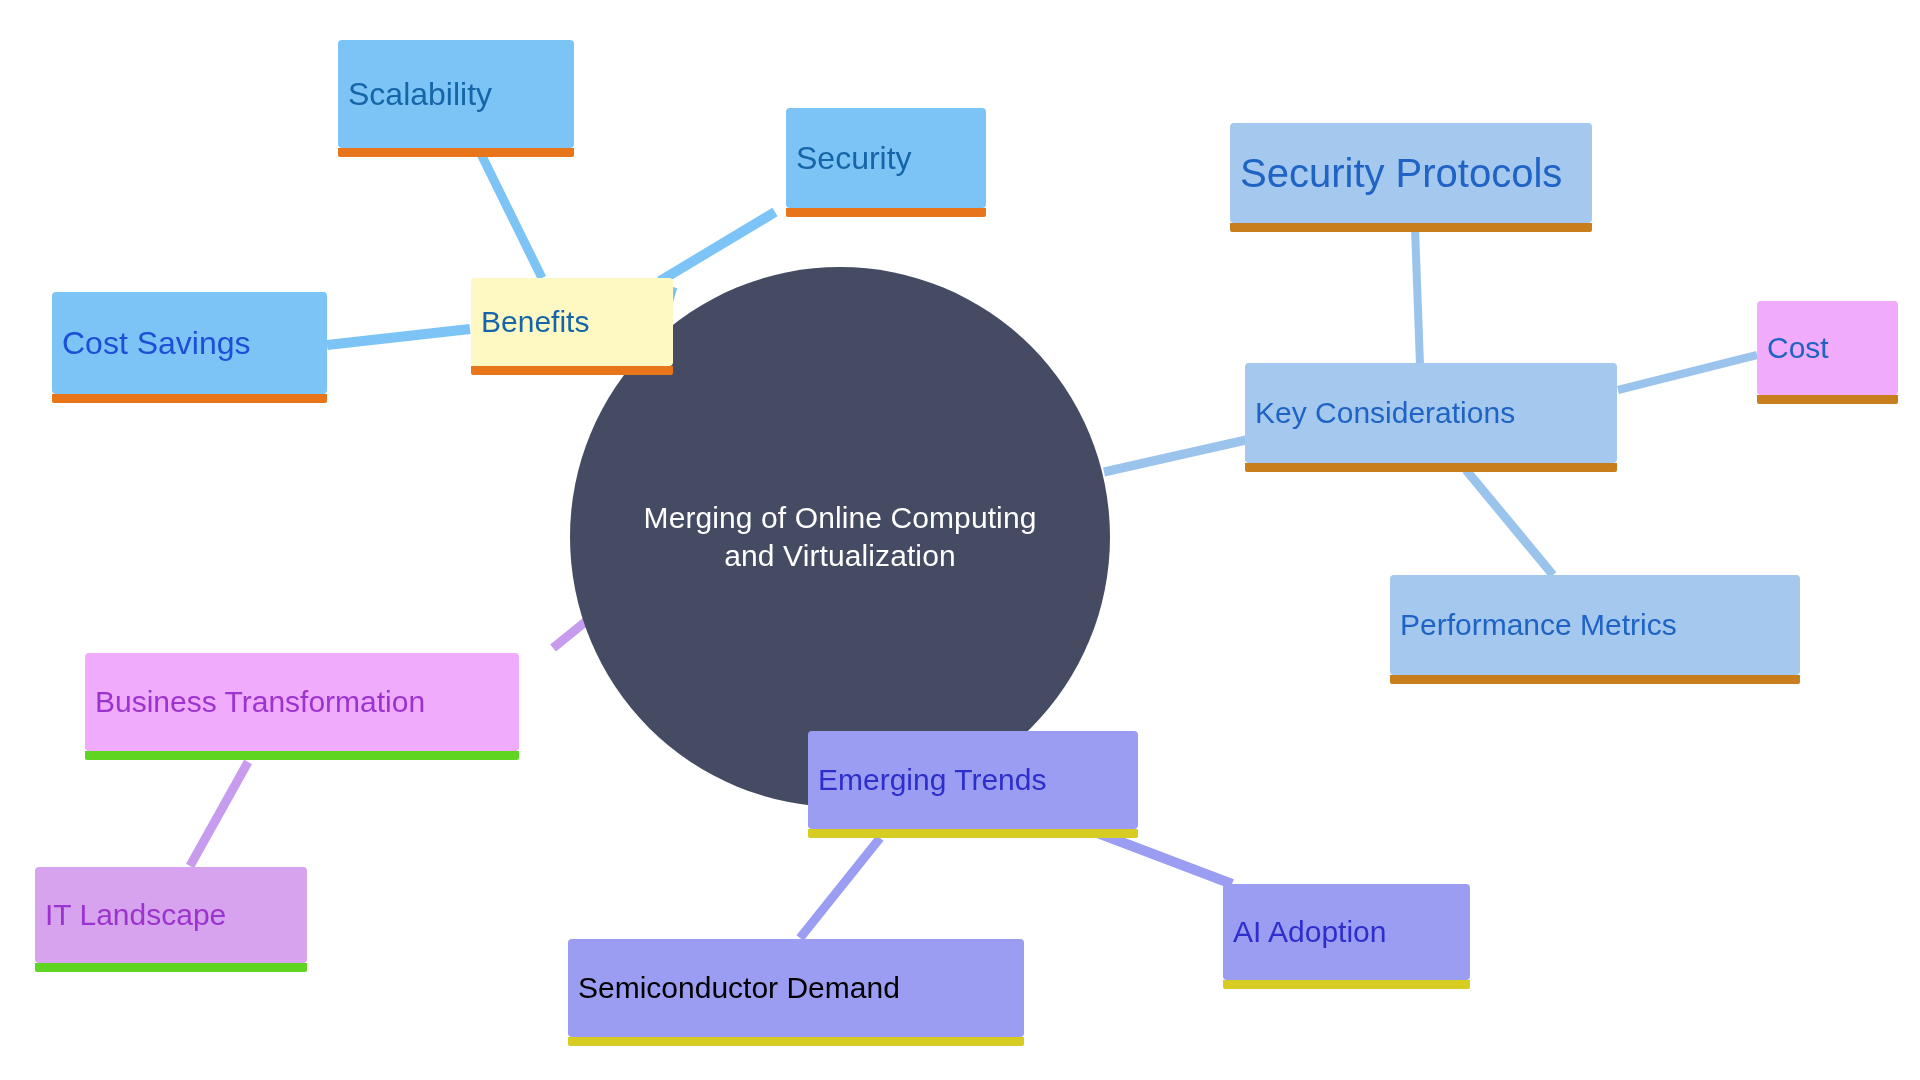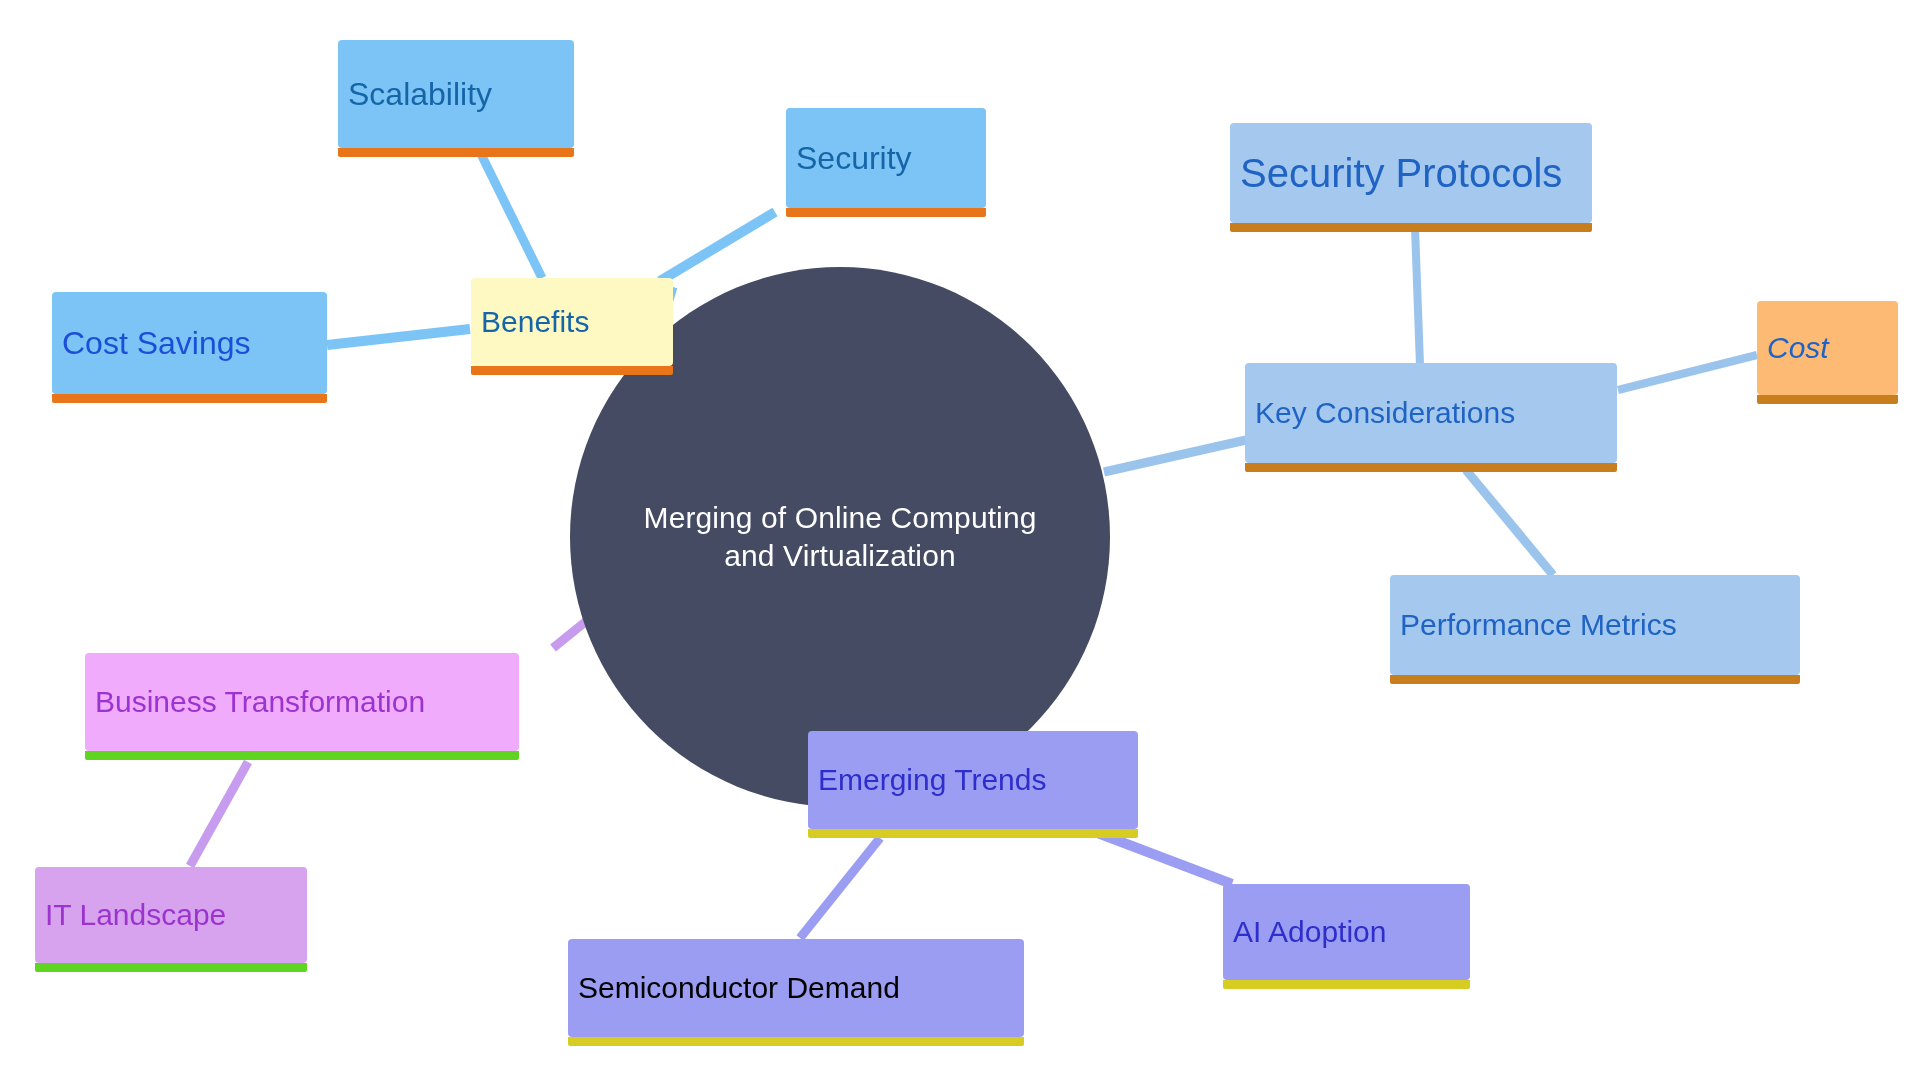--- a/index.html
+++ b/index.html
@@ -111,21 +111,21 @@
         <span class="accent" style="background: rgb(232, 117, 26);"></span>
       </div>
       <div class="node" style="left: 1245px; top: 363px; width: 372px; height: 100px; background: rgb(164, 200, 238); color: rgb(31, 99, 196); font-size: 30px;">
         <span class="node-label">Key Considerations</span>
         <span class="accent" style="background: rgb(200, 126, 29);"></span>
       </div>
       <div class="node" style="left: 1230px; top: 123px; width: 362px; height: 100px; background: rgb(164, 200, 238); color: rgb(31, 99, 196); font-size: 40px;">
         <span class="node-label">Security Protocols</span>
         <span class="accent" style="background: rgb(200, 126, 29);"></span>
       </div>
-      <div class="node" style="left: 1757px; top: 301px; width: 141px; height: 94px; background: #fdba74; color: rgb(31, 99, 196); font-size: 30px; font-style: italic;">
+      <div class="node" style="left: 1757px; top: 301px; width: 141px; height: 94px; background: #f0abfc; color: rgb(31, 99, 196); font-size: 30px;">
         <span class="node-label">Cost</span>
         <span class="accent" style="background: rgb(200, 126, 29);"></span>
       </div>
       <div class="node" style="left: 1390px; top: 575px; width: 410px; height: 100px; background: rgb(164, 200, 238); color: rgb(31, 99, 196); font-size: 30px;">
         <span class="node-label">Performance Metrics</span>
         <span class="accent" style="background: rgb(200, 126, 29);"></span>
       </div>
       <div class="node" style="left: 85px; top: 653px; width: 434px; height: 98px; background: #f0abfc; color: rgb(155, 52, 206); font-size: 30px;">
         <span class="node-label">Business Transformation</span>
         <span class="accent" style="background: rgb(95, 212, 33);"></span>

